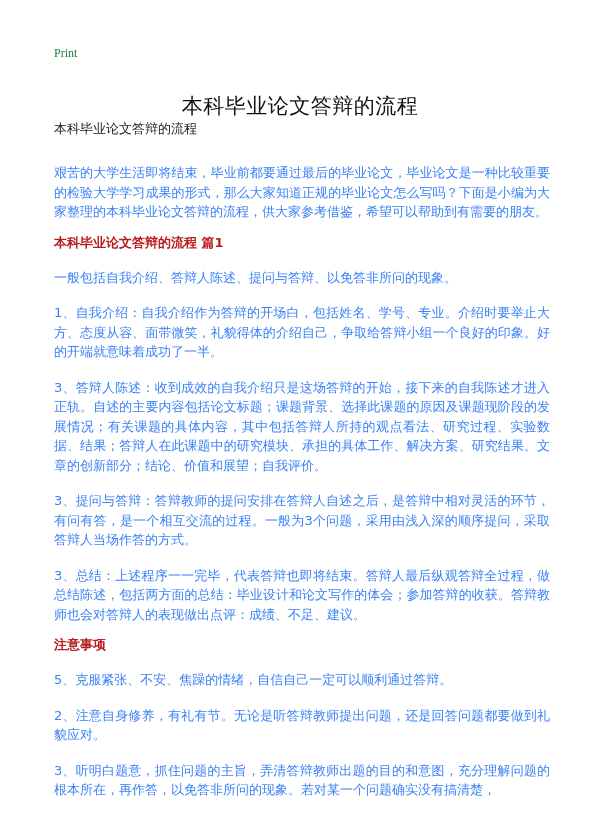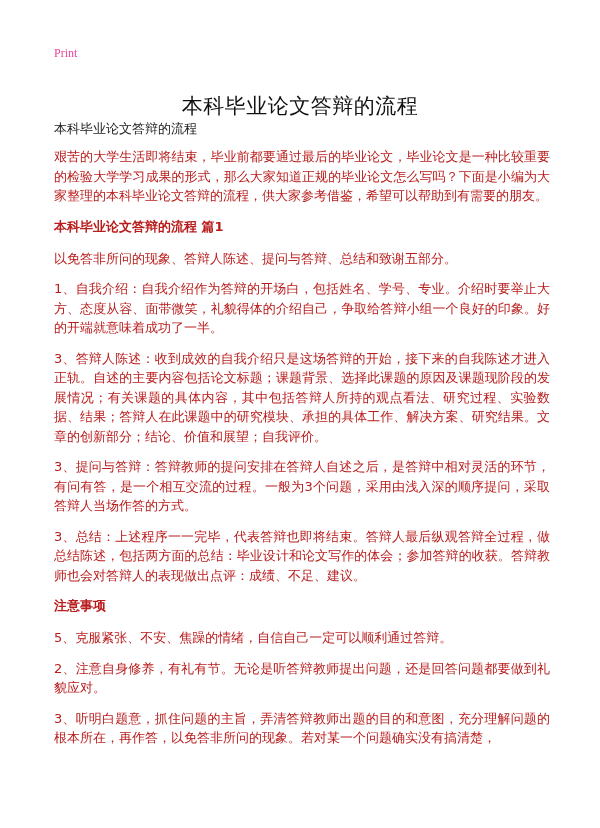--- a/index.html
+++ b/index.html
@@ -14,21 +14,21 @@
       position: relative;
       color: #1a1a1a;
       font-family: "DejaVu Sans", "Liberation Sans", sans-serif;
     }
     .print-label {
       position: absolute;
       left: 54px;
       top: 46px;
       font-family: "Liberation Serif", "DejaVu Serif", serif;
       font-size: 12px;
-      color: #ec4899;
+      color: #15803d;
     }
     .doc-title {
       position: absolute;
       left: 0;
       width: 600px;
       top: 78px;
       text-align: center;
       font-size: 21px;
       font-weight: normal;
       color: #111;
@@ -41,24 +41,24 @@
       font-size: 13px;
       color: #222;
     }
     .content {
       position: absolute;
       left: 54px;
       top: 147px;
       width: 496px;
     }
     p.para {
-      margin: 0 0 11px 0;
+      margin: 16px 0 11px 0;
       font-size: 13px;
       line-height: 19.5px;
-      color: #b91c1c;
+      color: #3b82f6;
       text-align: justify;
     }
     h3.section-heading {
       margin: 0 0 13px 0;
       font-size: 13px;
       font-weight: bold;
       line-height: 19px;
       color: #b91c1c;
     }
   </style>
@@ -68,21 +68,21 @@
 <div class="print-label">Print</div>
 
 <h1 class="doc-title">本科毕业论文答辩的流程</h1>
 
 <div class="doc-subtitle">本科毕业论文答辩的流程</div>
 
 <div class="content">
   <p class="para">艰苦的大学生活即将结束，毕业前都要通过最后的毕业论文，毕业论文是一种比较重要的检验大学学习成果的形式，那么大家知道正规的毕业论文怎么写吗？下面是小编为大家整理的本科毕业论文答辩的流程，供大家参考借鉴，希望可以帮助到有需要的朋友。</p>
 
   <h3 class="section-heading">本科毕业论文答辩的流程 篇1</h3>
-  <p class="para">以免答非所问的现象、答辩人陈述、提问与答辩、总结和致谢五部分。</p>
+  <p class="para">一般包括自我介绍、答辩人陈述、提问与答辩、以免答非所问的现象。</p>
   <p class="para">1、自我介绍：自我介绍作为答辩的开场白，包括姓名、学号、专业。介绍时要举止大方、态度从容、面带微笑，礼貌得体的介绍自己，争取给答辩小组一个良好的印象。好的开端就意味着成功了一半。</p>
   <p class="para">3、答辩人陈述：收到成效的自我介绍只是这场答辩的开始，接下来的自我陈述才进入正轨。自述的主要内容包括论文标题；课题背景、选择此课题的原因及课题现阶段的发展情况；有关课题的具体内容，其中包括答辩人所持的观点看法、研究过程、实验数据、结果；答辩人在此课题中的研究模块、承担的具体工作、解决方案、研究结果。文章的创新部分；结论、价值和展望；自我评价。</p>
   <p class="para">3、提问与答辩：答辩教师的提问安排在答辩人自述之后，是答辩中相对灵活的环节，有问有答，是一个相互交流的过程。一般为3个问题，采用由浅入深的顺序提问，采取答辩人当场作答的方式。</p>
   <p class="para">3、总结：上述程序一一完毕，代表答辩也即将结束。答辩人最后纵观答辩全过程，做总结陈述，包括两方面的总结：毕业设计和论文写作的体会；参加答辩的收获。答辩教师也会对答辩人的表现做出点评：成绩、不足、建议。</p>
 
   <h3 class="section-heading">注意事项</h3>
   <p class="para">5、克服紧张、不安、焦躁的情绪，自信自己一定可以顺利通过答辩。</p>
   <p class="para">2、注意自身修养，有礼有节。无论是听答辩教师提出问题，还是回答问题都要做到礼貌应对。</p>
   <p class="para">3、听明白题意，抓住问题的主旨，弄清答辩教师出题的目的和意图，充分理解问题的根本所在，再作答，以免答非所问的现象。若对某一个问题确实没有搞清楚，</p>
 </div>

